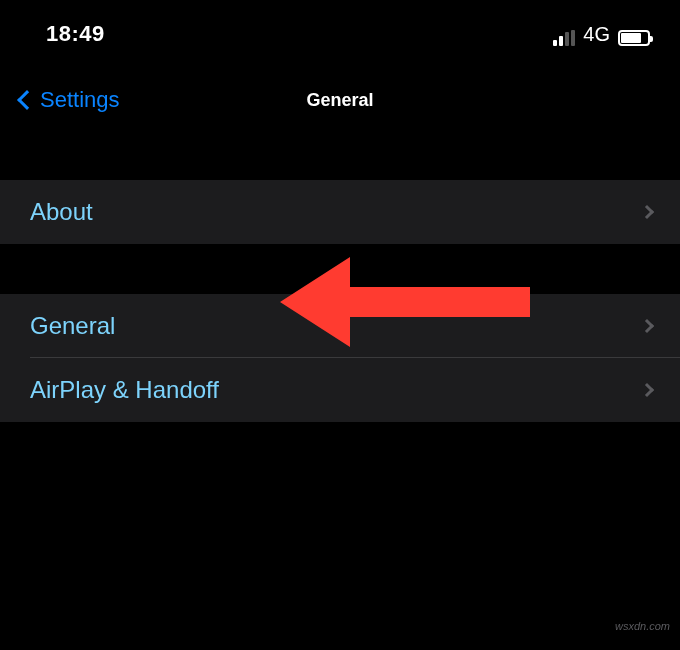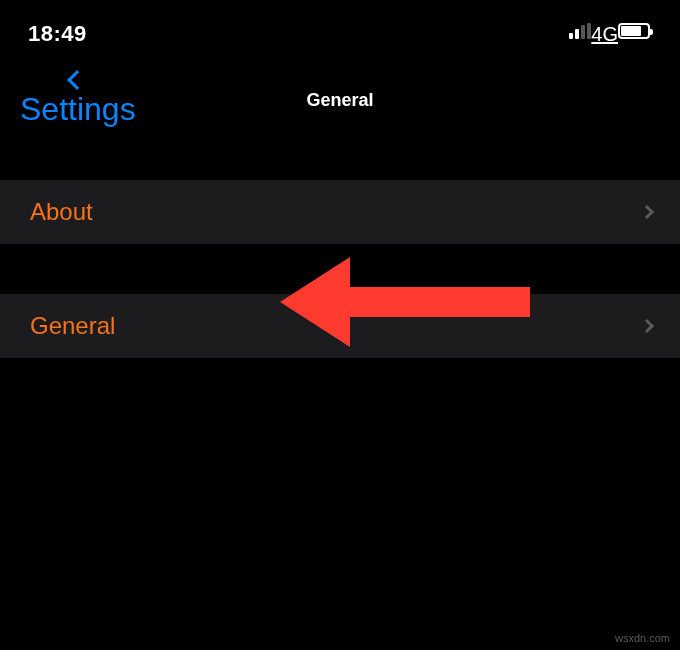--- a/index.html
+++ b/index.html
@@ -13,33 +13,32 @@
       height: 650px;
       background: #000000;
       color: #ffffff;
       overflow: hidden;
       position: relative;
     }
     .status-bar {
       display: flex;
       justify-content: space-between;
       align-items: center;
-      padding: 18px 30px 10px 28px;
+      padding: 18px 30px 10px 46px;
       height: 60px;
     }
     .status-time {
       font-size: 22px;
       font-weight: 600;
       letter-spacing: 0.5px;
     }
     .status-right {
       display: flex;
-      align-items: flex-start;
-      gap: 0;
-      text-decoration: underline;
+      align-items: flex-end;
+      gap: 8px;
     }
     .signal-bars {
       display: flex;
       align-items: flex-end;
       gap: 2px;
       height: 16px;
     }
     .signal-bar {
       width: 4px;
       background: #fff;
@@ -83,24 +82,23 @@
       align-items: center;
       height: 60px;
       position: relative;
       padding: 0 20px;
       margin-top: 10px;
     }
     .back-button {
       display: flex;
       align-items: center;
       color: #0a84ff;
-      font-size: 32px;
+      font-size: 22px;
       cursor: pointer;
       gap: 4px;
-      flex-direction: column;
     }
     .chevron-left {
       display: inline-block;
       width: 14px;
       height: 14px;
       border-left: 3px solid #0a84ff;
       border-bottom: 3px solid #0a84ff;
       transform: rotate(45deg);
       margin-right: 2px;
     }
@@ -131,44 +129,45 @@
       position: absolute;
       bottom: 0;
       left: 30px;
       right: 0;
       height: 1px;
       background: #3a3a3c;
     }
     .list-label {
       font-size: 24px;
       font-weight: 400;
-      color: #f97316;
+      color: #7dd3fc;
     }
     .chevron-right {
       display: inline-block;
       width: 10px;
       height: 10px;
       border-right: 3px solid #5a5a5e;
       border-top: 3px solid #5a5a5e;
       transform: rotate(45deg);
       margin-right: 6px;
     }
     .arrow-annotation {
       position: absolute;
       top: 252px;
       left: 280px;
       z-index: 100;
       pointer-events: none;
     }
     .watermark {
       position: absolute;
-      bottom: 6px;
+      bottom: 18px;
       right: 10px;
       font-size: 11px;
       color: #5a5a5e;
+      font-style: italic;
     }
   </style>
 </head>
 <body>
 
 <div class="status-bar">
   <div class="status-time">18:49</div>
   <div class="status-right">
     <div class="signal-bars">
       <div class="signal-bar" style="height:6px"></div>
@@ -200,20 +199,24 @@
   </div>
 </div>
 
 <div class="section-gap"></div>
 
 <div class="list-group">
   <div class="list-item">
     <span class="list-label">General</span>
     <span class="chevron-right"></span>
   </div>
+  <div class="list-item">
+    <span class="list-label">AirPlay &amp; Handoff</span>
+    <span class="chevron-right"></span>
+  </div>
 </div>
 
 <div class="arrow-annotation">
   <svg width="260" height="100" viewBox="0 0 260 100">
     <polygon points="0,50 70,5 70,35 250,35 250,65 70,65 70,95" fill="#ff3b30"></polygon>
   </svg>
 </div>
 
 <div class="watermark">wsxdn.com</div>
 

